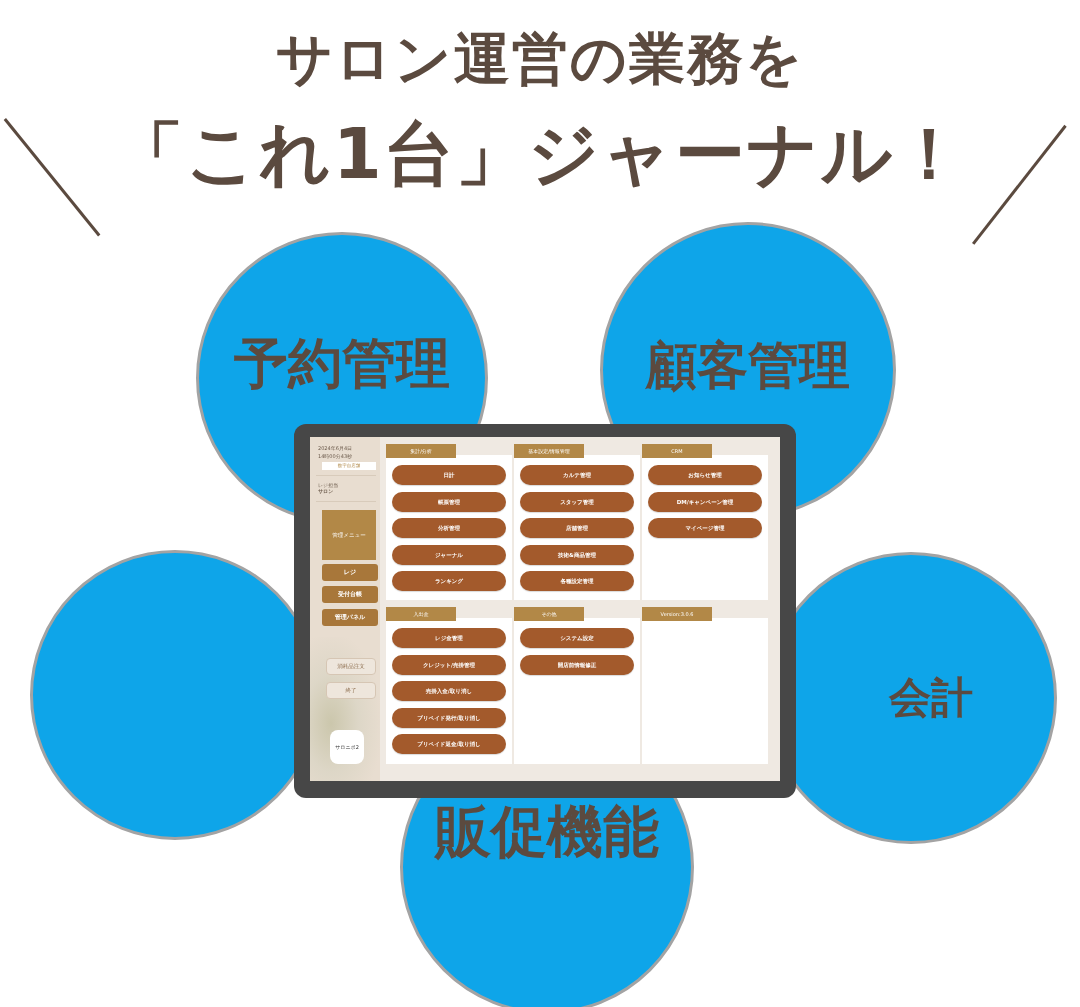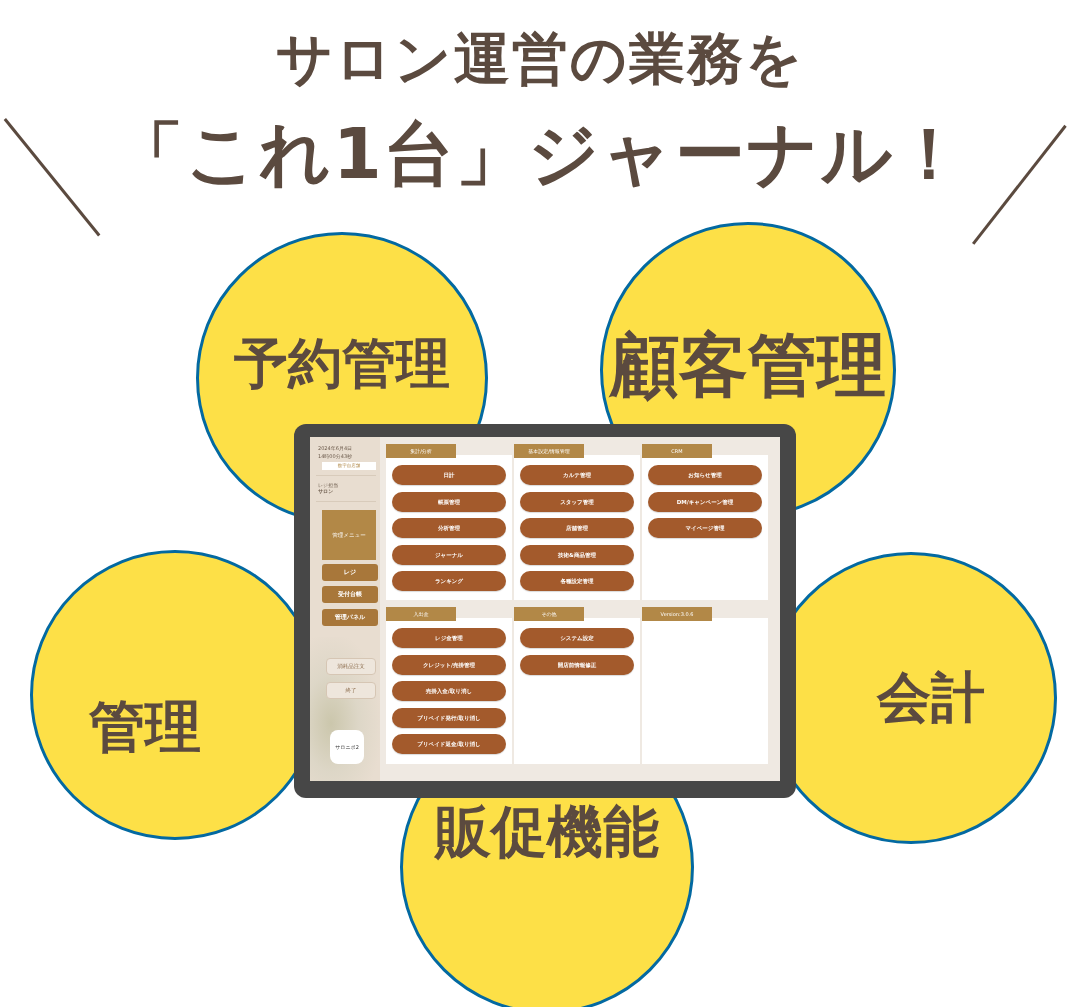--- a/index.html
+++ b/index.html
@@ -13,34 +13,34 @@
     position: absolute; left: 0; width: 1080px; text-align: center;
     font-weight: bold; color: #5b4a3f; letter-spacing: 2px;
   }
   .headline.l1 { top: 22px; font-size: 56px; }
   .headline.l2 { top: 108px; font-size: 70px; }
   .deco-line {
     position: absolute; height: 3px; background: #5b4a3f; transform-origin: 0 0;
   }
   .circle {
     position: absolute; border-radius: 50%;
-    background: #fde047; border: 3px solid #0369a1;
+    background: #0ea5e9; border: 3px solid #a3a3a3;
     box-sizing: border-box;
     display: flex; align-items: center; justify-content: center;
     text-align: right;
   }
   .circle span { font-weight: bold; color: #5b4a3f; line-height: 1.15; }
   .c-yoyaku { left: 196px; top: 232px; width: 292px; height: 292px; }
   .c-yoyaku span { font-size: 54px; margin-top: -28px; }
   .c-kokyaku { left: 600px; top: 222px; width: 296px; height: 296px; }
-  .c-kokyaku span { font-size: 69px; margin-top: -8px; }
+  .c-kokyaku span { font-size: 51px; margin-top: -8px; }
   .c-uriage { left: 30px; top: 550px; width: 290px; height: 290px; }
   .c-uriage span { font-size: 56px; margin-left: -30px; }
   .c-kaikei { left: 765px; top: 552px; width: 292px; height: 292px; }
-  .c-kaikei span { font-size: 54px; margin-left: 40px; }
+  .c-kaikei span { font-size: 42px; margin-left: 40px; }
   .c-hansoku { left: 400px; top: 720px; width: 294px; height: 294px; }
   .c-hansoku span { font-size: 56px; margin-top: 0px; }
 
   .tablet {
     position: absolute; left: 294px; top: 424px; width: 502px; height: 374px;
     background: #474747; border-radius: 12px;
   }
   .screen {
     position: absolute; left: 16px; top: 13px; width: 470px; height: 344px;
     background: #efe9e2; overflow: hidden;
@@ -109,21 +109,20 @@
 
 <div class="circle c-yoyaku">
   <span>予約管理</span>
 </div>
 <div class="circle c-kokyaku">
   <span>顧客管理</span>
 </div>
 <div class="circle c-uriage">
   <span>
     <br>
-    <span>管理</span>
   </span>
 </div>
 <div class="circle c-kaikei">
   <span>会計</span>
 </div>
 <div class="circle c-hansoku">
   <span style="margin-top:-70px;">販促機能</span>
 </div>
 
 <div class="tablet">

